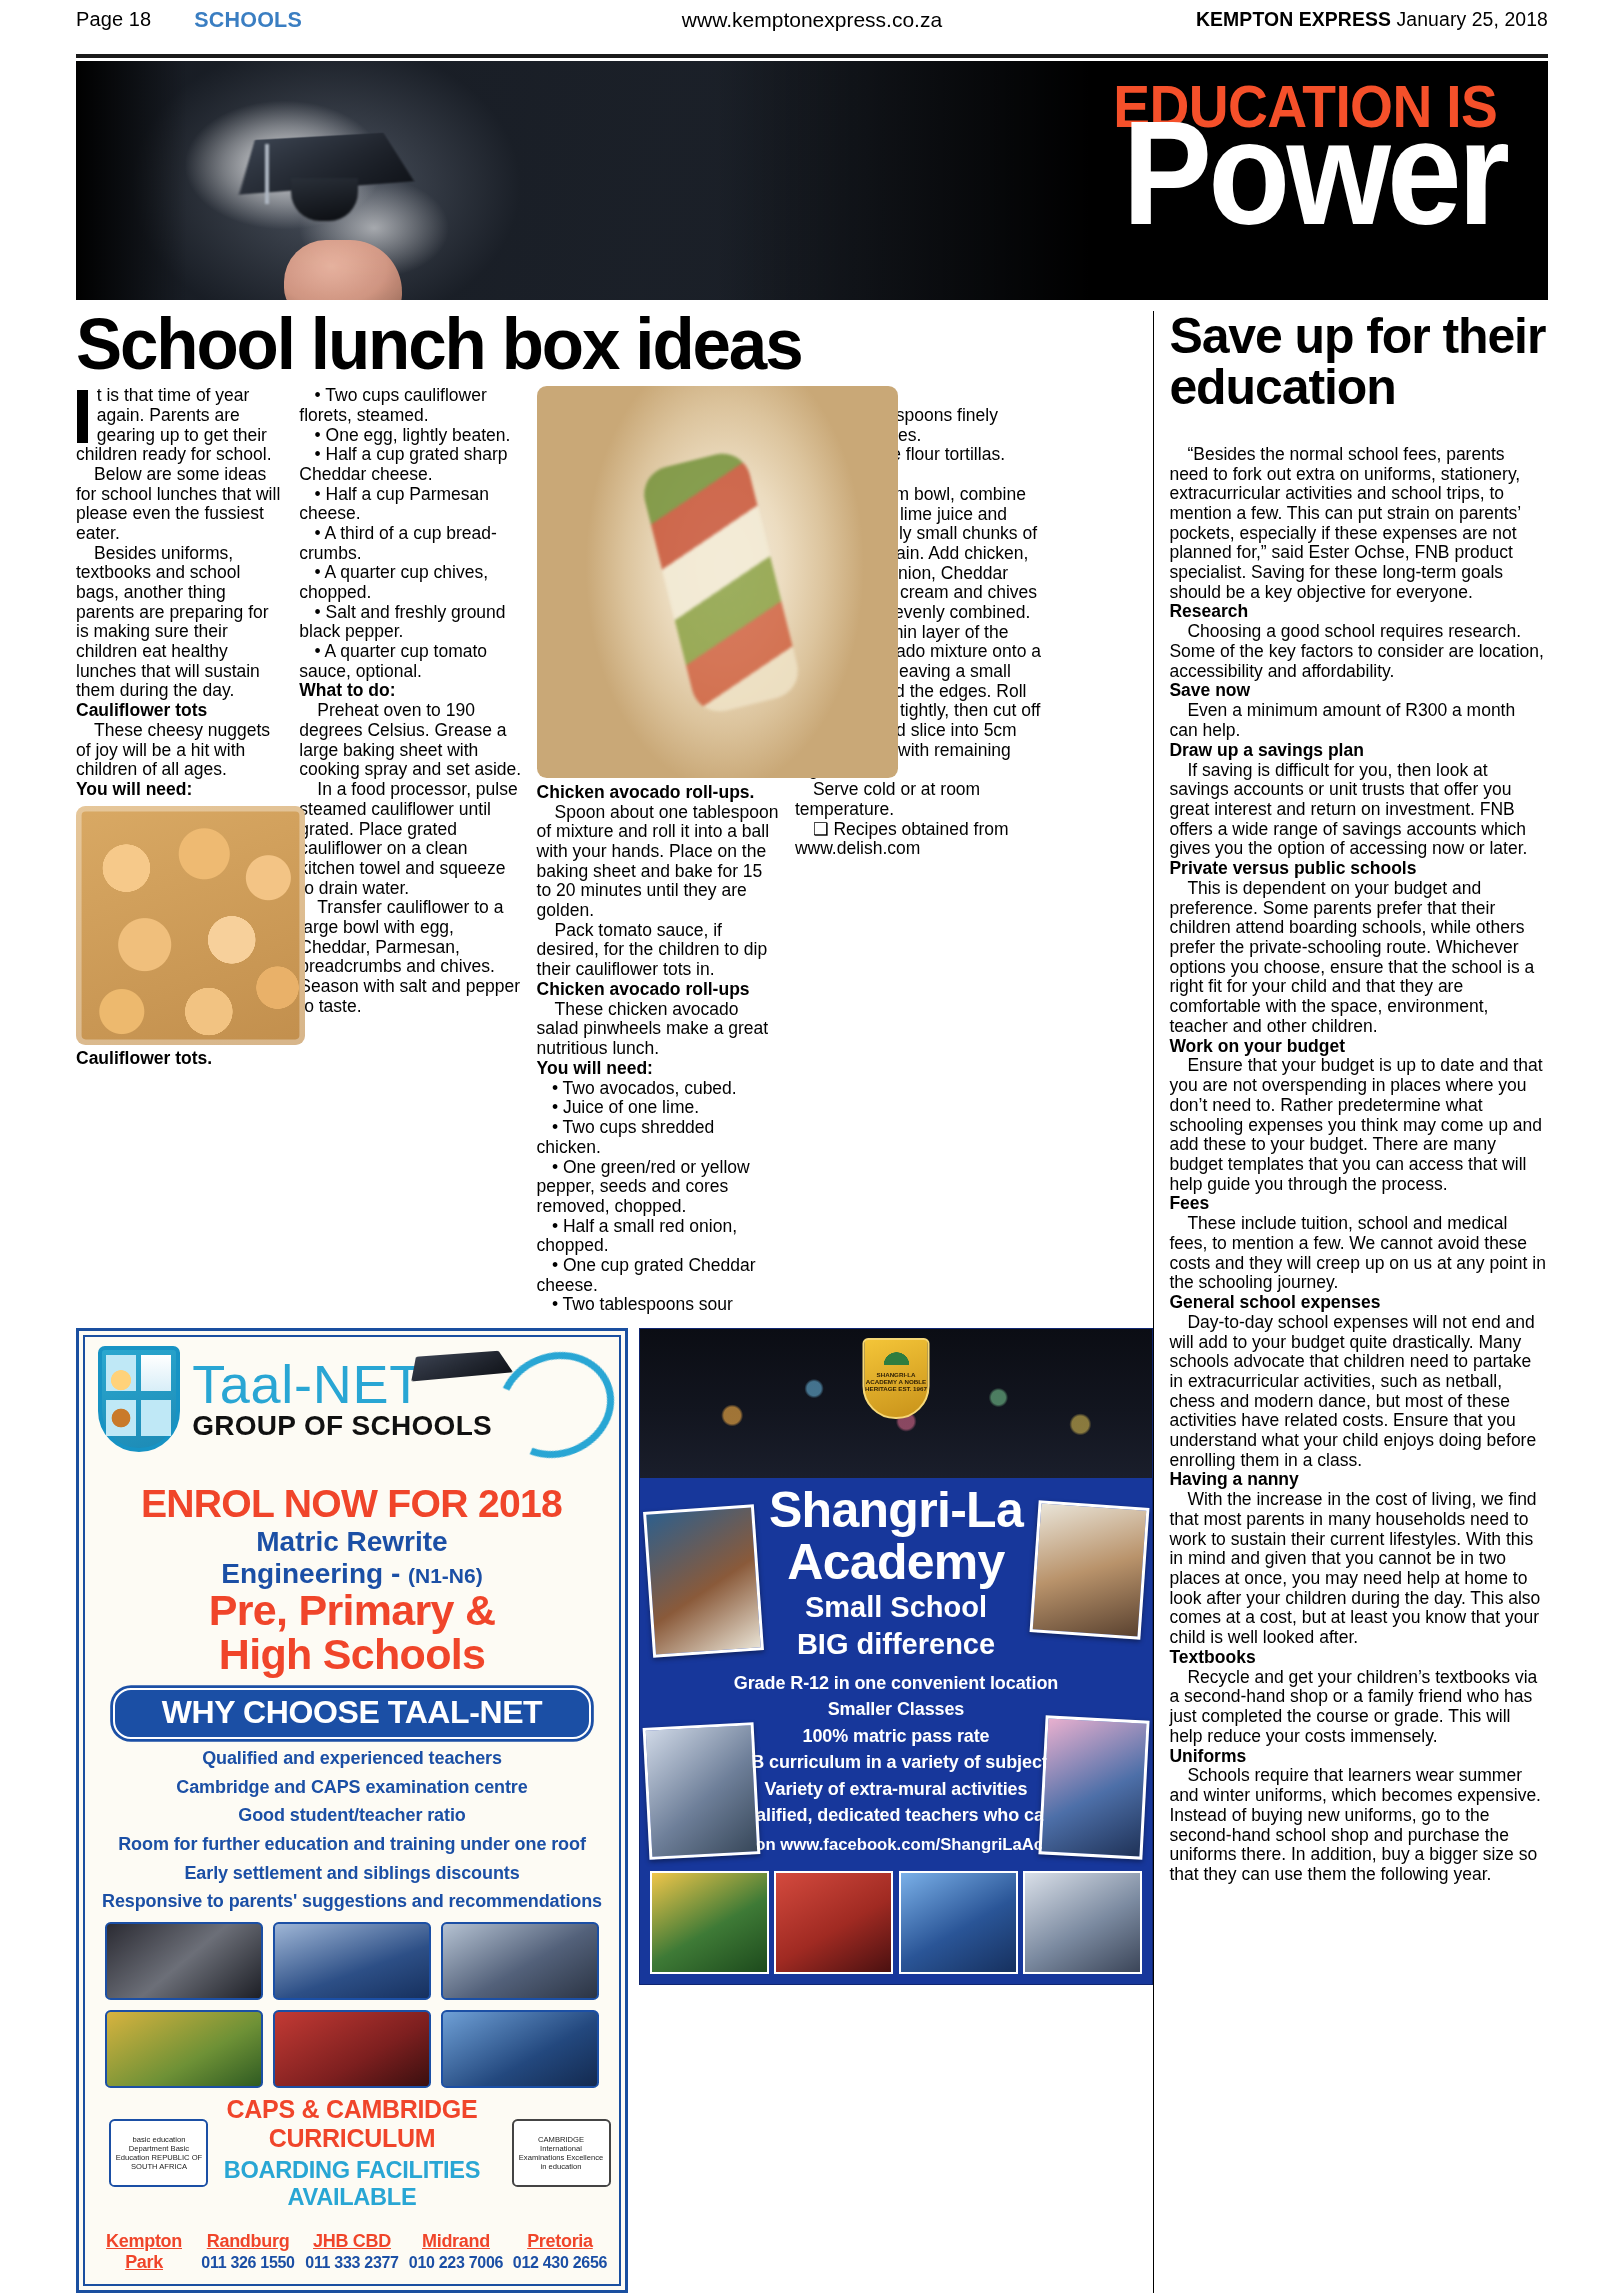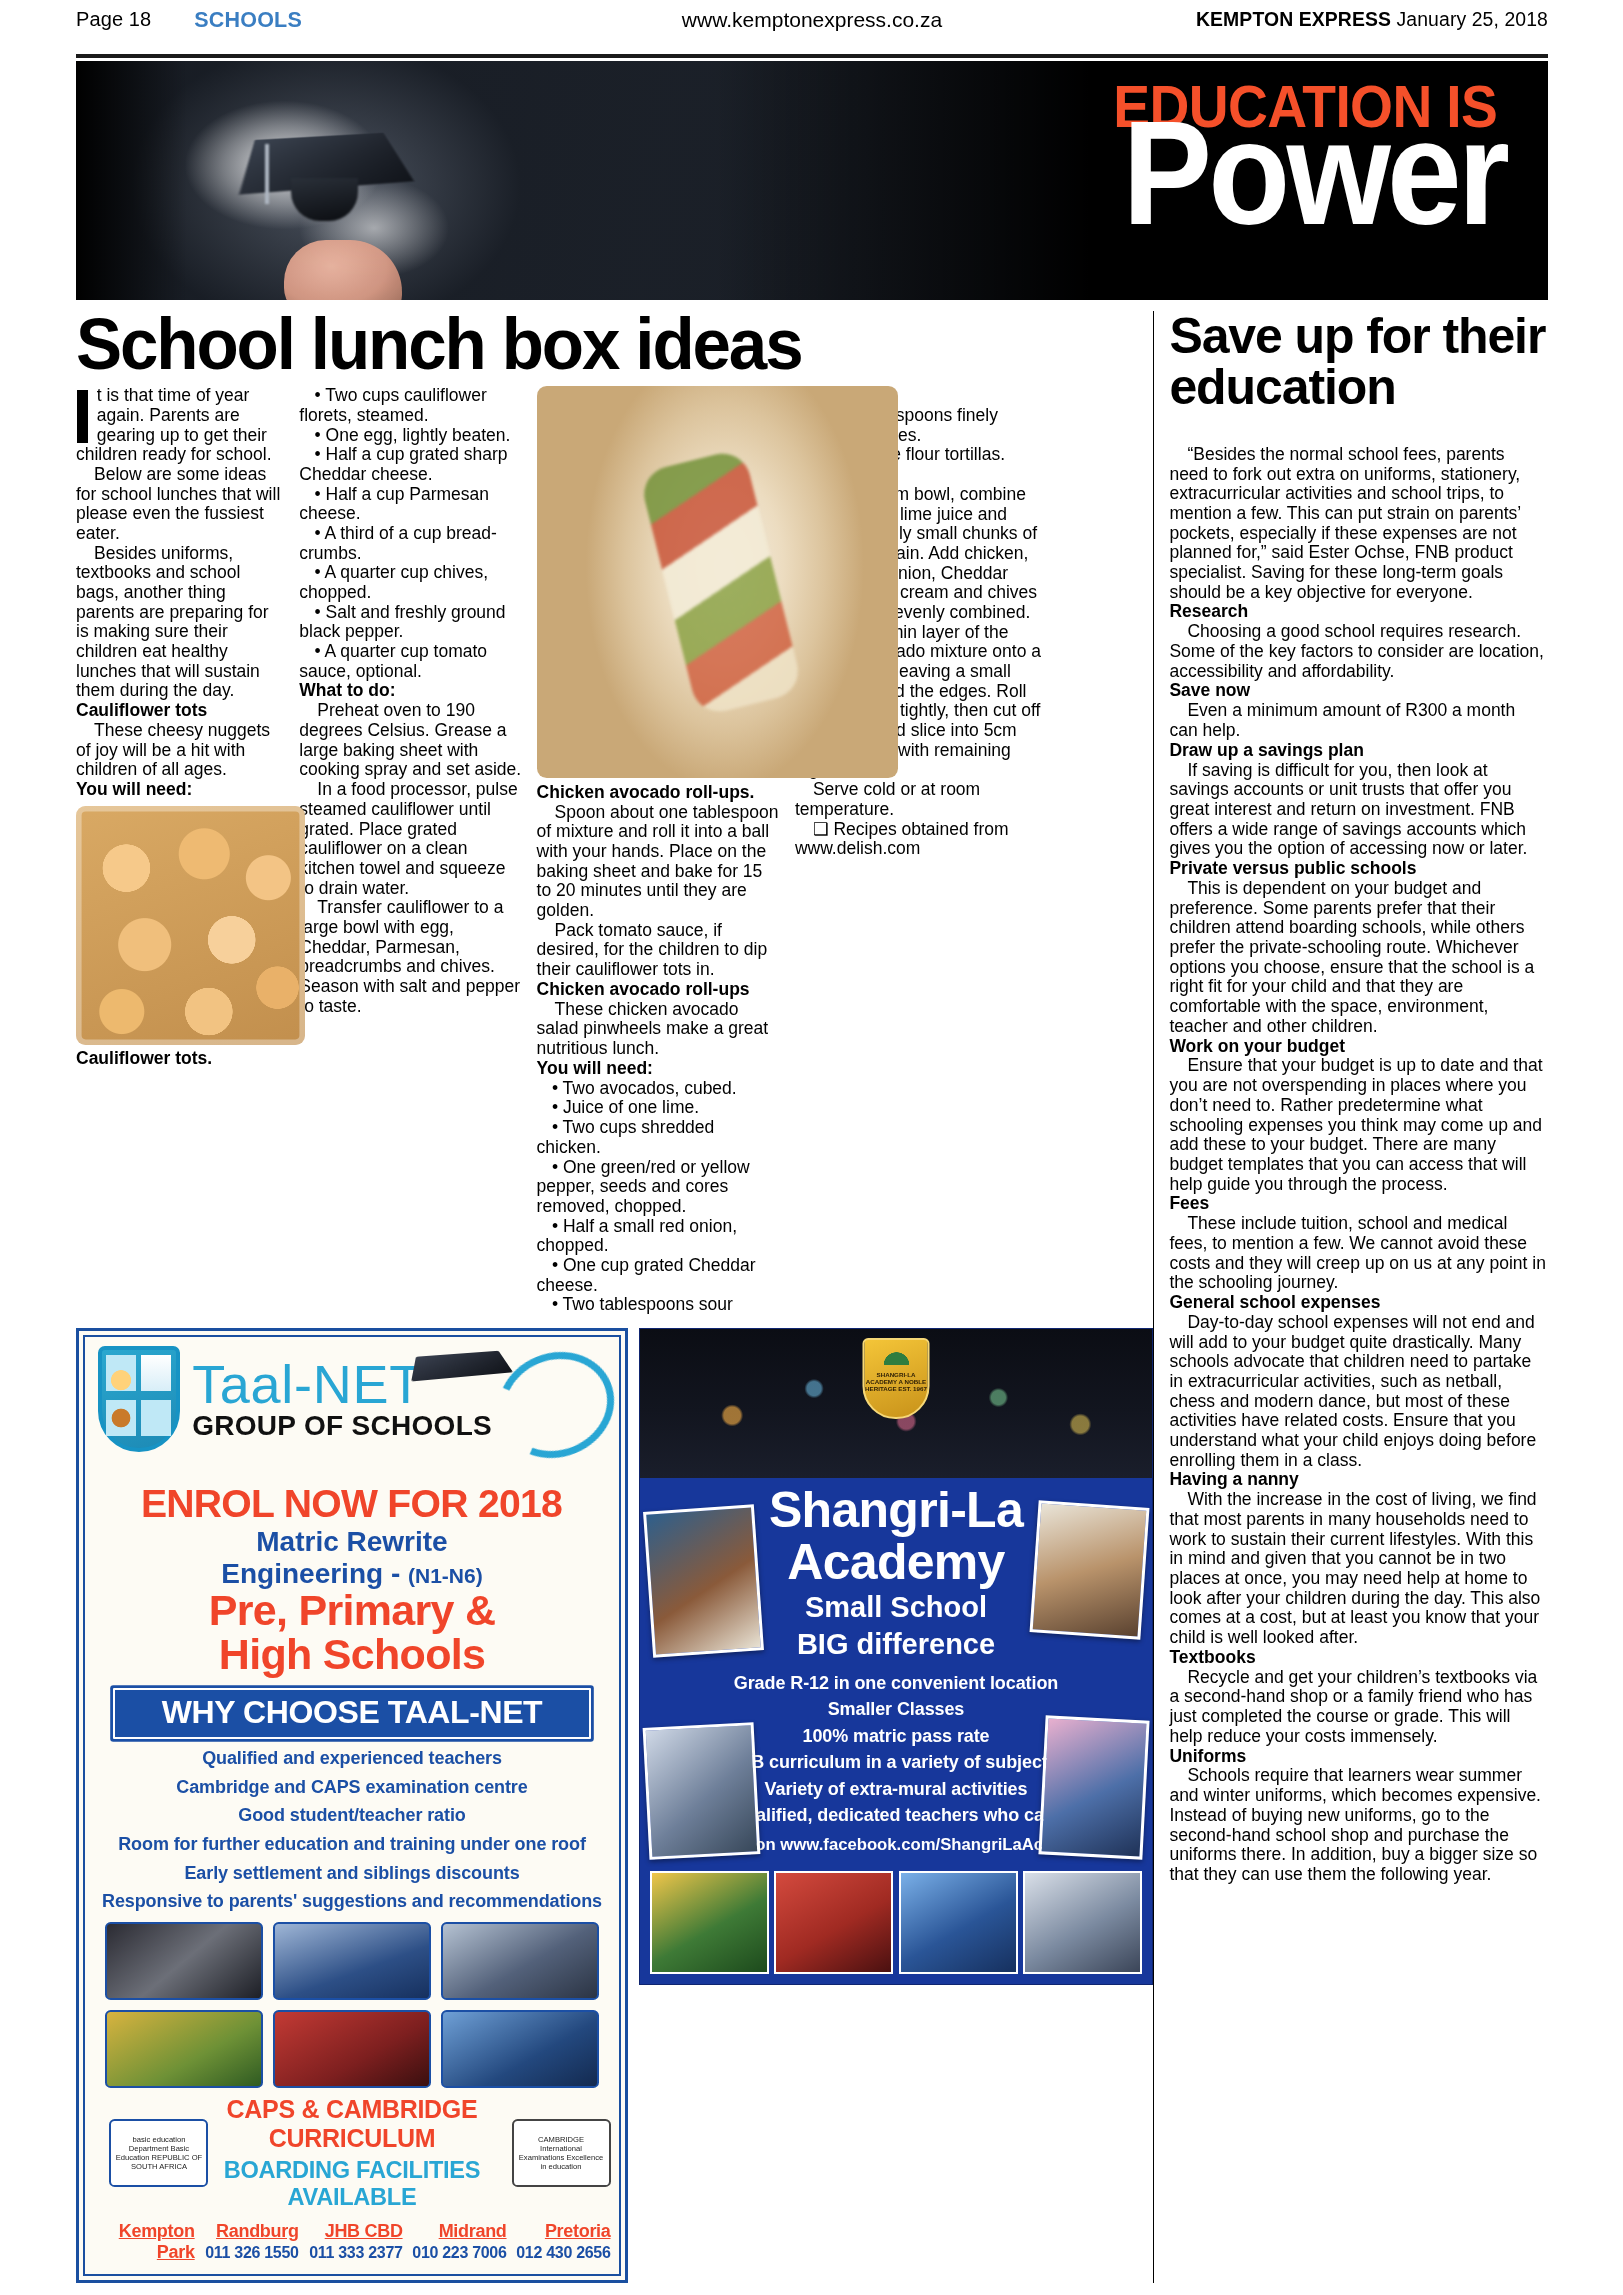--- a/index.html
+++ b/index.html
@@ -175,21 +175,21 @@
     position:absolute; right:-4.2px; top:7px; width:118px; height:104px;
     border:7.6px solid #29a6d4; border-left-color:transparent; border-radius:50%;
     transform:rotate(-22deg);
   }
   .tn-enrol { font-size:38px; font-weight:bold; color:#f0452a; text-align:center; margin-top:7px; letter-spacing:-0.7px; transform:scaleX(1.03); }
   .tn-line-blue { font-size:28px; font-weight:bold; color:#1b4fa5; text-align:center; line-height:1.12; }
   .tn-line-blue small { font-size:21px; }
   .tn-big-red { font-size:43px; font-weight:bold; color:#f0452a; text-align:center; line-height:1.02; letter-spacing:-0.7px; }
   .tn-why {
     background:#1b4fa5; color:#fff; font-size:32px; font-weight:bold;
-    text-align:center; border-radius:1px; padding:4.2px 0 5.6px; margin:11px 19.4px 9.7px;
+    text-align:center; border-radius:18px; padding:4.2px 0 5.6px; margin:11px 19.4px 9.7px;
     letter-spacing:-0.4px; border:2.8px solid #fff; box-shadow:0 0 0 2.8px #1b4fa5;
   }
   .tn-point { font-size:18px; font-weight:bold; color:#1b4fa5; text-align:center; margin:7.6px 0; letter-spacing:-0.1px; }
   .tn-photos { display:flex; gap:9.7px; justify-content:center; margin:9.7px 0 7px; }
   .tn-photo { width:158px; height:78px; border:2.8px solid #1b4fa5; border-radius:5.6px; }
   .tnp1 { background:linear-gradient(140deg,#2b2b33,#6c6f78 50%,#1d1f26); }
   .tnp2 { background:linear-gradient(160deg,#9fb6d6,#2d4f86 60%,#16305e); }
   .tnp3 { background:linear-gradient(150deg,#b5c2d2,#53617a 55%,#2b3444); }
   .tnp4 { background:linear-gradient(150deg,#d8b33f,#6e9136 60%,#2f5b22); }
   .tnp5 { background:linear-gradient(150deg,#c33a34,#7d1f1f 60%,#3a0f0f); }
@@ -198,21 +198,21 @@
   .tn-badge-left, .tn-badge-right {
     width:99px; height:68px; border:2.1px solid #1b4fa5; border-radius:5.6px; background:#fff;
     font-size:7.6px; display:flex; align-items:center; justify-content:center; text-align:center; padding:2.8px;
     line-height:1.2; color:#222; flex:0 0 auto;margin-left:16px;
   }
   .tn-badge-right { border-color:#444; }
   .tn-curric-mid { flex:1 1 auto; text-align:center; }
   .tn-caps { font-size:25px; font-weight:bold; color:#f0452a; letter-spacing:-0.3px; }
   .tn-board { font-size:23.6px; font-weight:bold; color:#29a6d4; letter-spacing:-0.3px; margin-top:4.2px; }
   .tn-branches { display:flex; justify-content:space-between; margin-top:9.7px; gap:2.8px; }
-  .tn-branch { text-align:right; flex:1 1 0; }
+  .tn-branch { text-align:center; flex:1 1 0;margin-top:10px; }
   .tn-bname { font-size:18px; font-weight:bold; color:#f0452a; text-decoration:underline; letter-spacing:-0.3px; }
   .tn-bnote { font-size:6.6px; font-weight:bold; color:#1b4fa5; letter-spacing:0.1px; }
   .tn-bnum { font-size:16px; font-weight:bold; color:#1b4fa5; margin-top:2.1px; letter-spacing:-0.3px; }
 
   
   .ad-shangri {
     width:514px; margin-top:12.5px; background:#17379b; color:#fff;
     position:relative; overflow:hidden; border:1.4px solid #0f2570;
   }
   .sl-crest {

